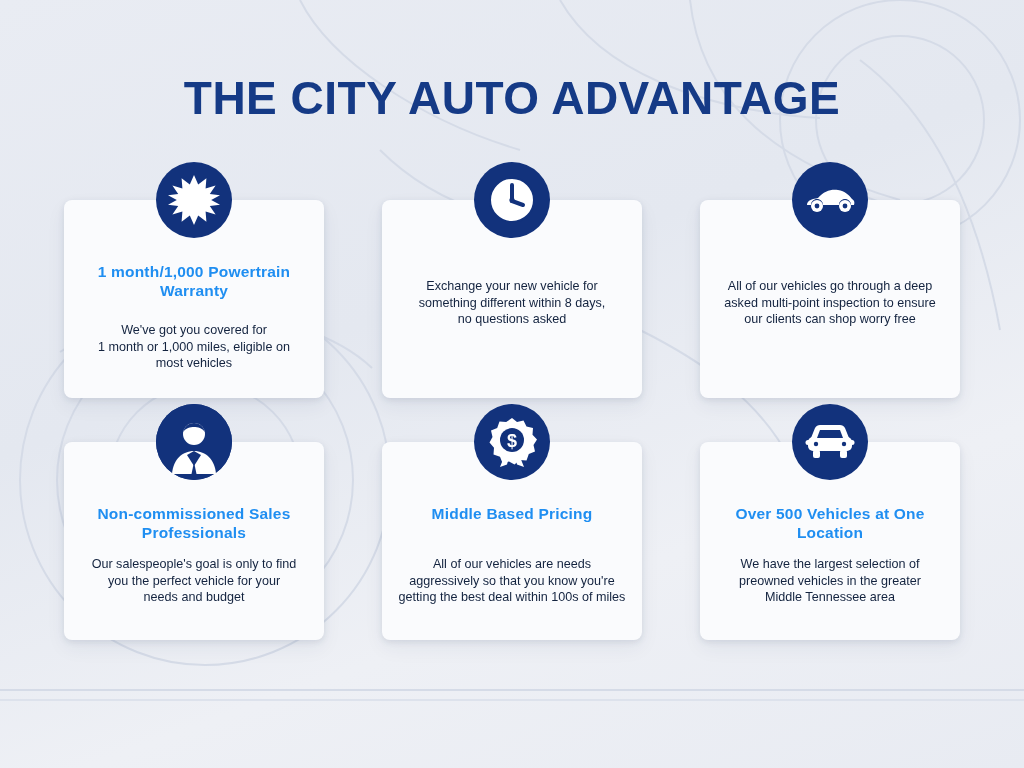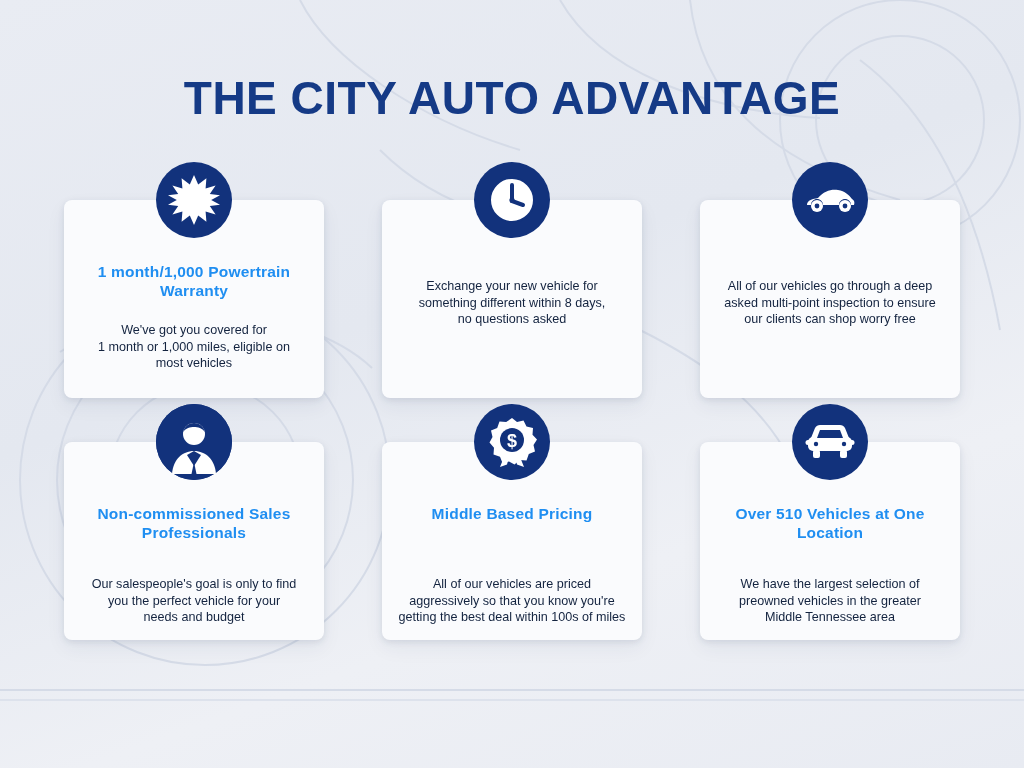--- a/index.html
+++ b/index.html
@@ -86,21 +86,21 @@
     color: #13233f;
     font-size: 12.6px;
     line-height: 16.5px;
     font-weight: normal;
     margin-top: 22px;
     white-space: pre-line;
   }
 
   
   .row2 .card-title { margin-top: 6px; }
-  .row2 .card-body { margin-top: 34px; }
+  .row2 .card-body { margin-top: 14px; }
 </style>
 </head>
 <body>
 
 <div class="page">
 
   <svg class="bg-art" viewBox="0 0 1024 768" width="1024" height="768" aria-hidden="true">
     <g fill="none" stroke="#d5dbe7" stroke-width="2">
       <circle cx="205" cy="480" r="185"></circle>
       <circle cx="205" cy="480" r="148"></circle>
@@ -187,40 +187,40 @@
       <div class="icon-badge">
         <svg width="50" height="50" viewBox="0 0 50 50" aria-hidden="true">
           <path d="M25 1 L30 5 L36.5 3.5 L39.5 9.5 L46 11 L45.5 17.8 L50 22.5 L46.5 28 L48 34.5 L41.8 37 L39.5 43.5 L32.8 43 L27.5 47.5 L22 44.5 L15.5 46 L13 39.8 L6.5 37.5 L7 30.8 L2.5 25.5 L5.5 20 L4 13.5 L10.2 11 L12.5 4.5 L19.2 5 Z" fill="#ffffff"></path>
           <circle cx="25" cy="23" r="12" fill="#12327c"></circle>
           <text x="25" y="29.5" text-anchor="middle" font-family="Liberation Sans, sans-serif" font-size="18" font-weight="bold" fill="#ffffff">$</text>
           <path d="M17 40 L13 50 L20 47.5 L22 40 Z" fill="#ffffff"></path>
           <path d="M33 40 L37 50 L30 47.5 L28 40 Z" fill="#ffffff"></path>
         </svg>
       </div>
       <div class="card-title">Middle Based Pricing</div>
-      <div class="card-body">All of our vehicles are priced
+      <div class="card-body">All of our vehicles are needs
 aggressively so that you know you're
 getting the best deal within 100s of miles</div>
     </div>
 
     <div class="card row2">
       <div class="icon-badge">
         <svg width="50" height="36" viewBox="0 0 50 36" aria-hidden="true">
           <path d="M6 14 L10 4 C11 2 13 1 15 1 L35 1 C37 1 39 2 40 4 L44 14 Z" fill="#ffffff"></path>
           <rect x="3" y="13" width="44" height="14" rx="5" fill="#ffffff"></rect>
           <rect x="0.5" y="16" width="6" height="5" rx="2.5" fill="#ffffff"></rect>
           <rect x="43.5" y="16" width="6" height="5" rx="2.5" fill="#ffffff"></rect>
           <rect x="8" y="26" width="7" height="8" rx="2" fill="#ffffff"></rect>
           <rect x="35" y="26" width="7" height="8" rx="2" fill="#ffffff"></rect>
           <path d="M12 14 L15 6 L35 6 L38 14 Z" fill="#12327c"></path>
           <circle cx="11" cy="20" r="2.2" fill="#12327c"></circle>
           <circle cx="39" cy="20" r="2.2" fill="#12327c"></circle>
         </svg>
       </div>
-      <div class="card-title">Over 510 Vehicles at
+      <div class="card-title">Over 500 Vehicles at
 One Location</div>
       <div class="card-body">We have the largest selection of
 preowned vehicles in the greater
 Middle Tennessee area</div>
     </div>
 
   </div>
 </div>
 
 </body></html>

